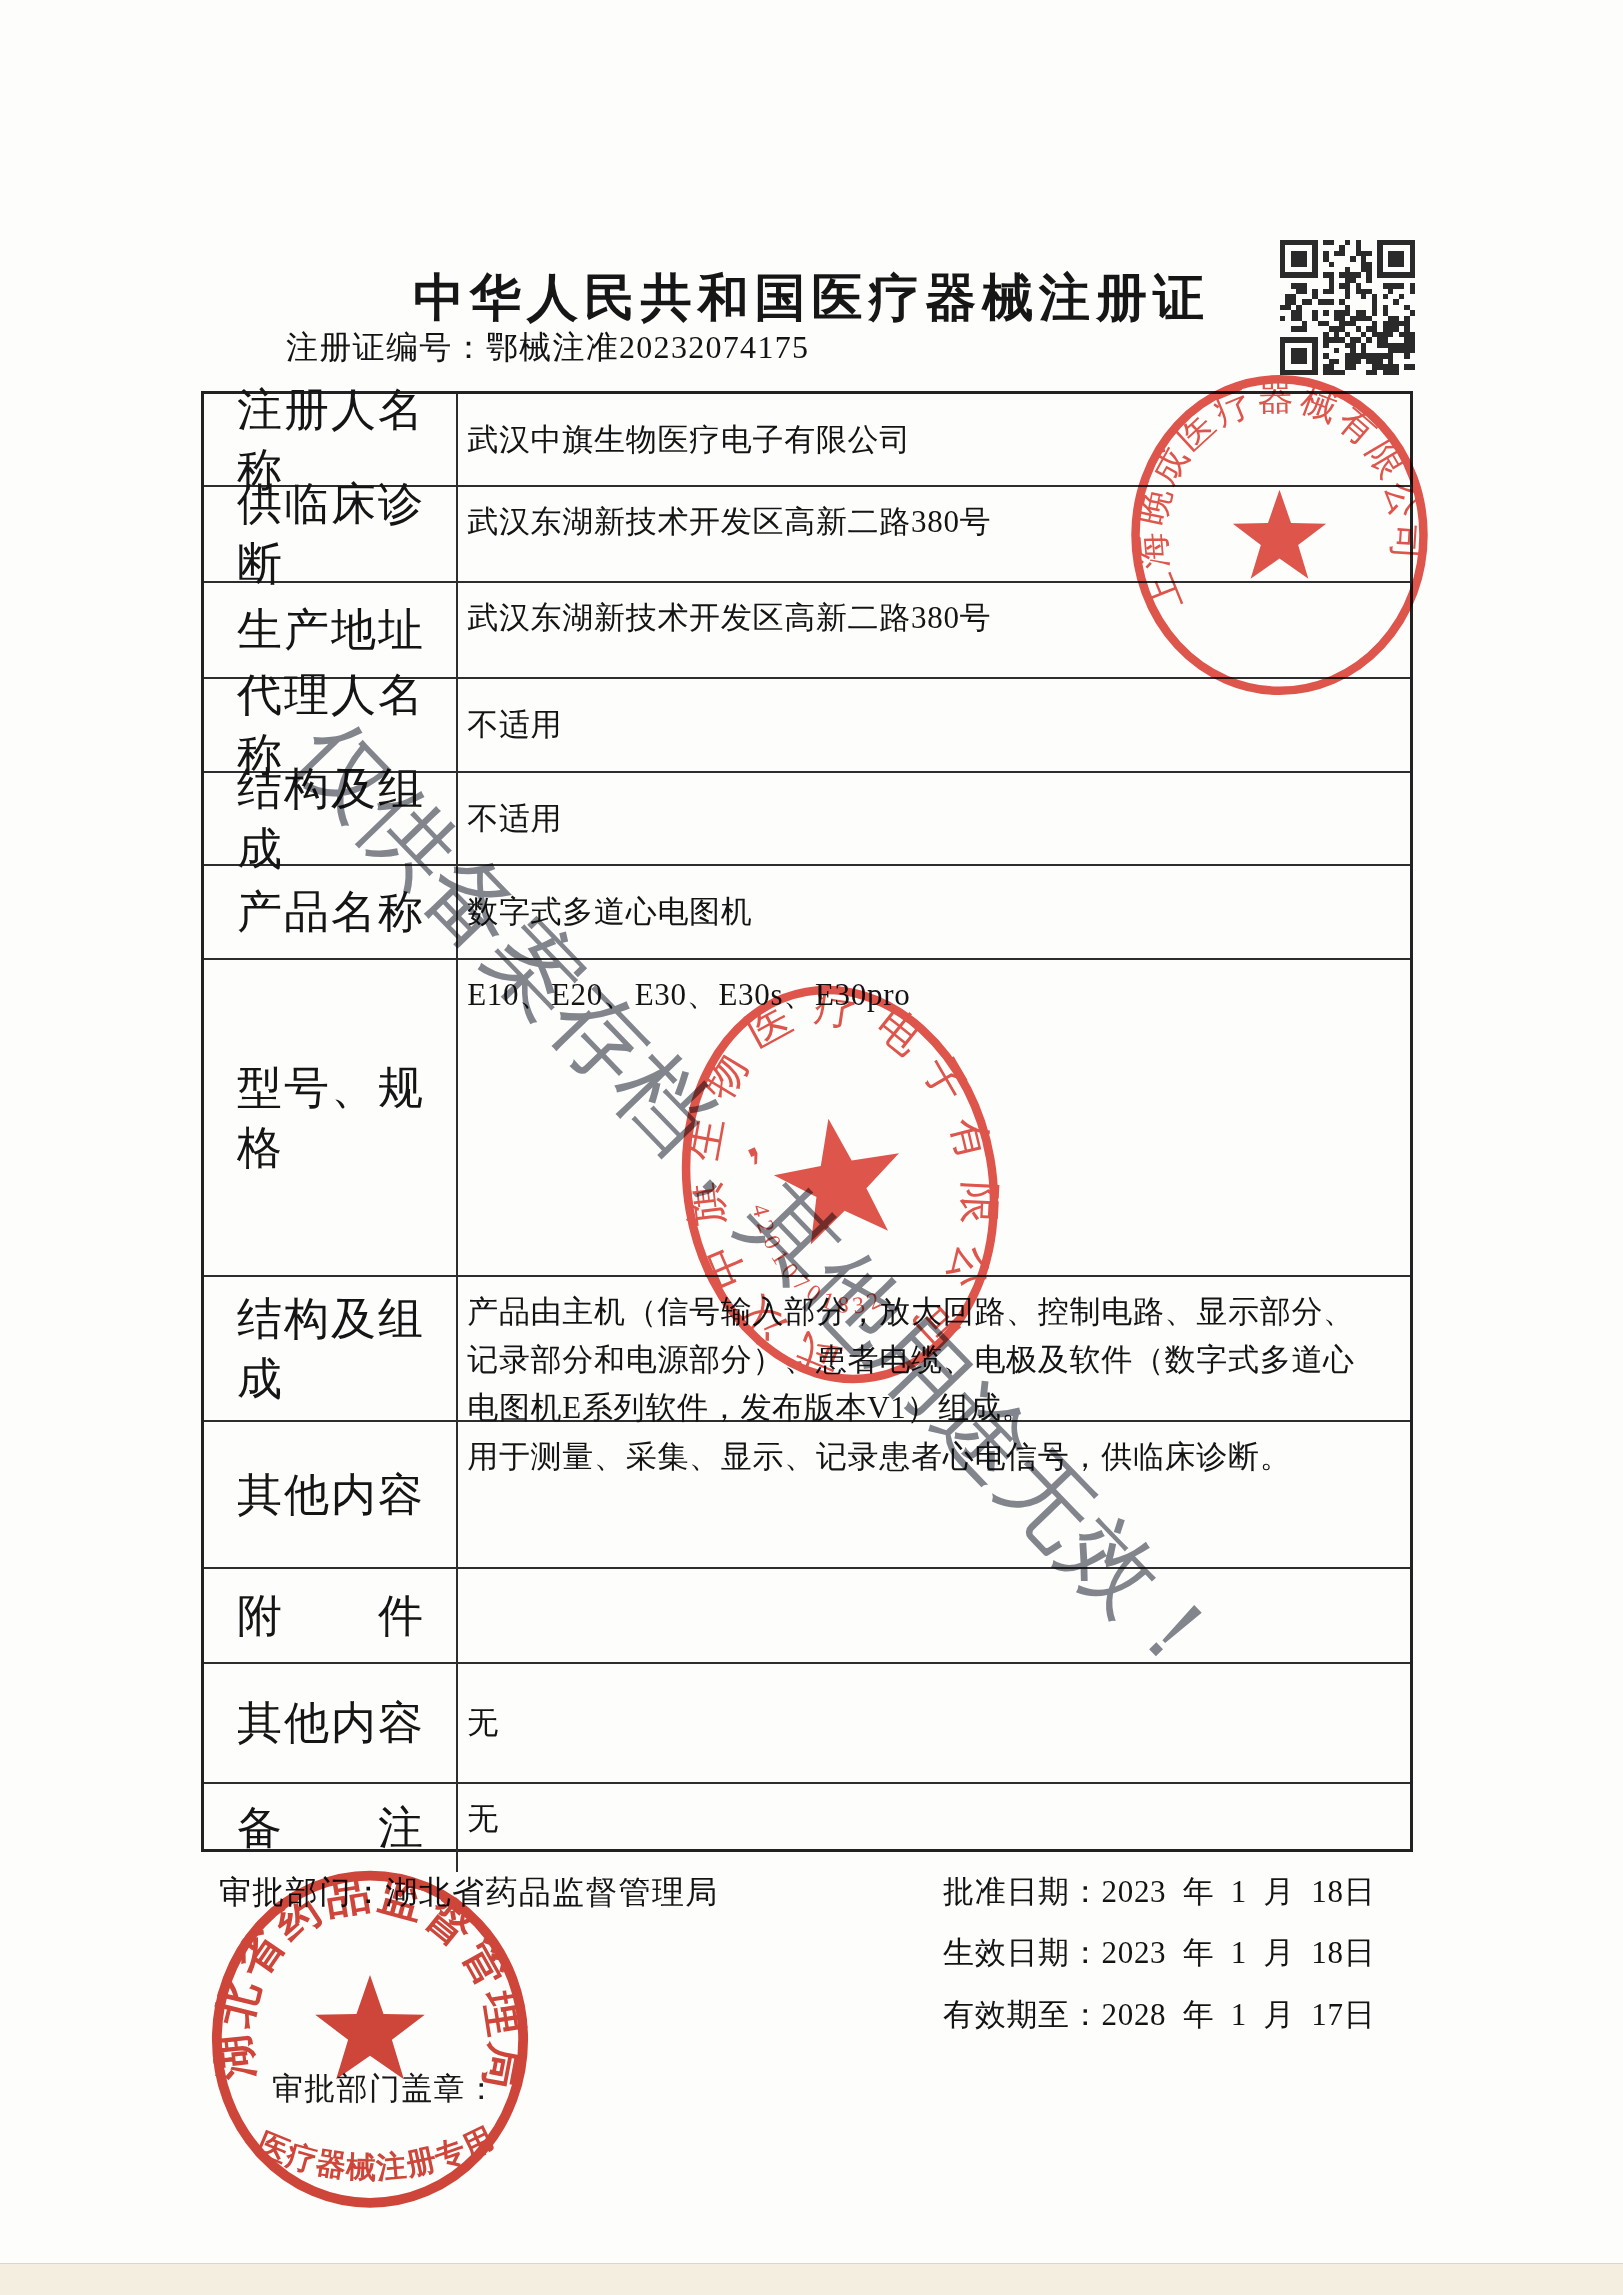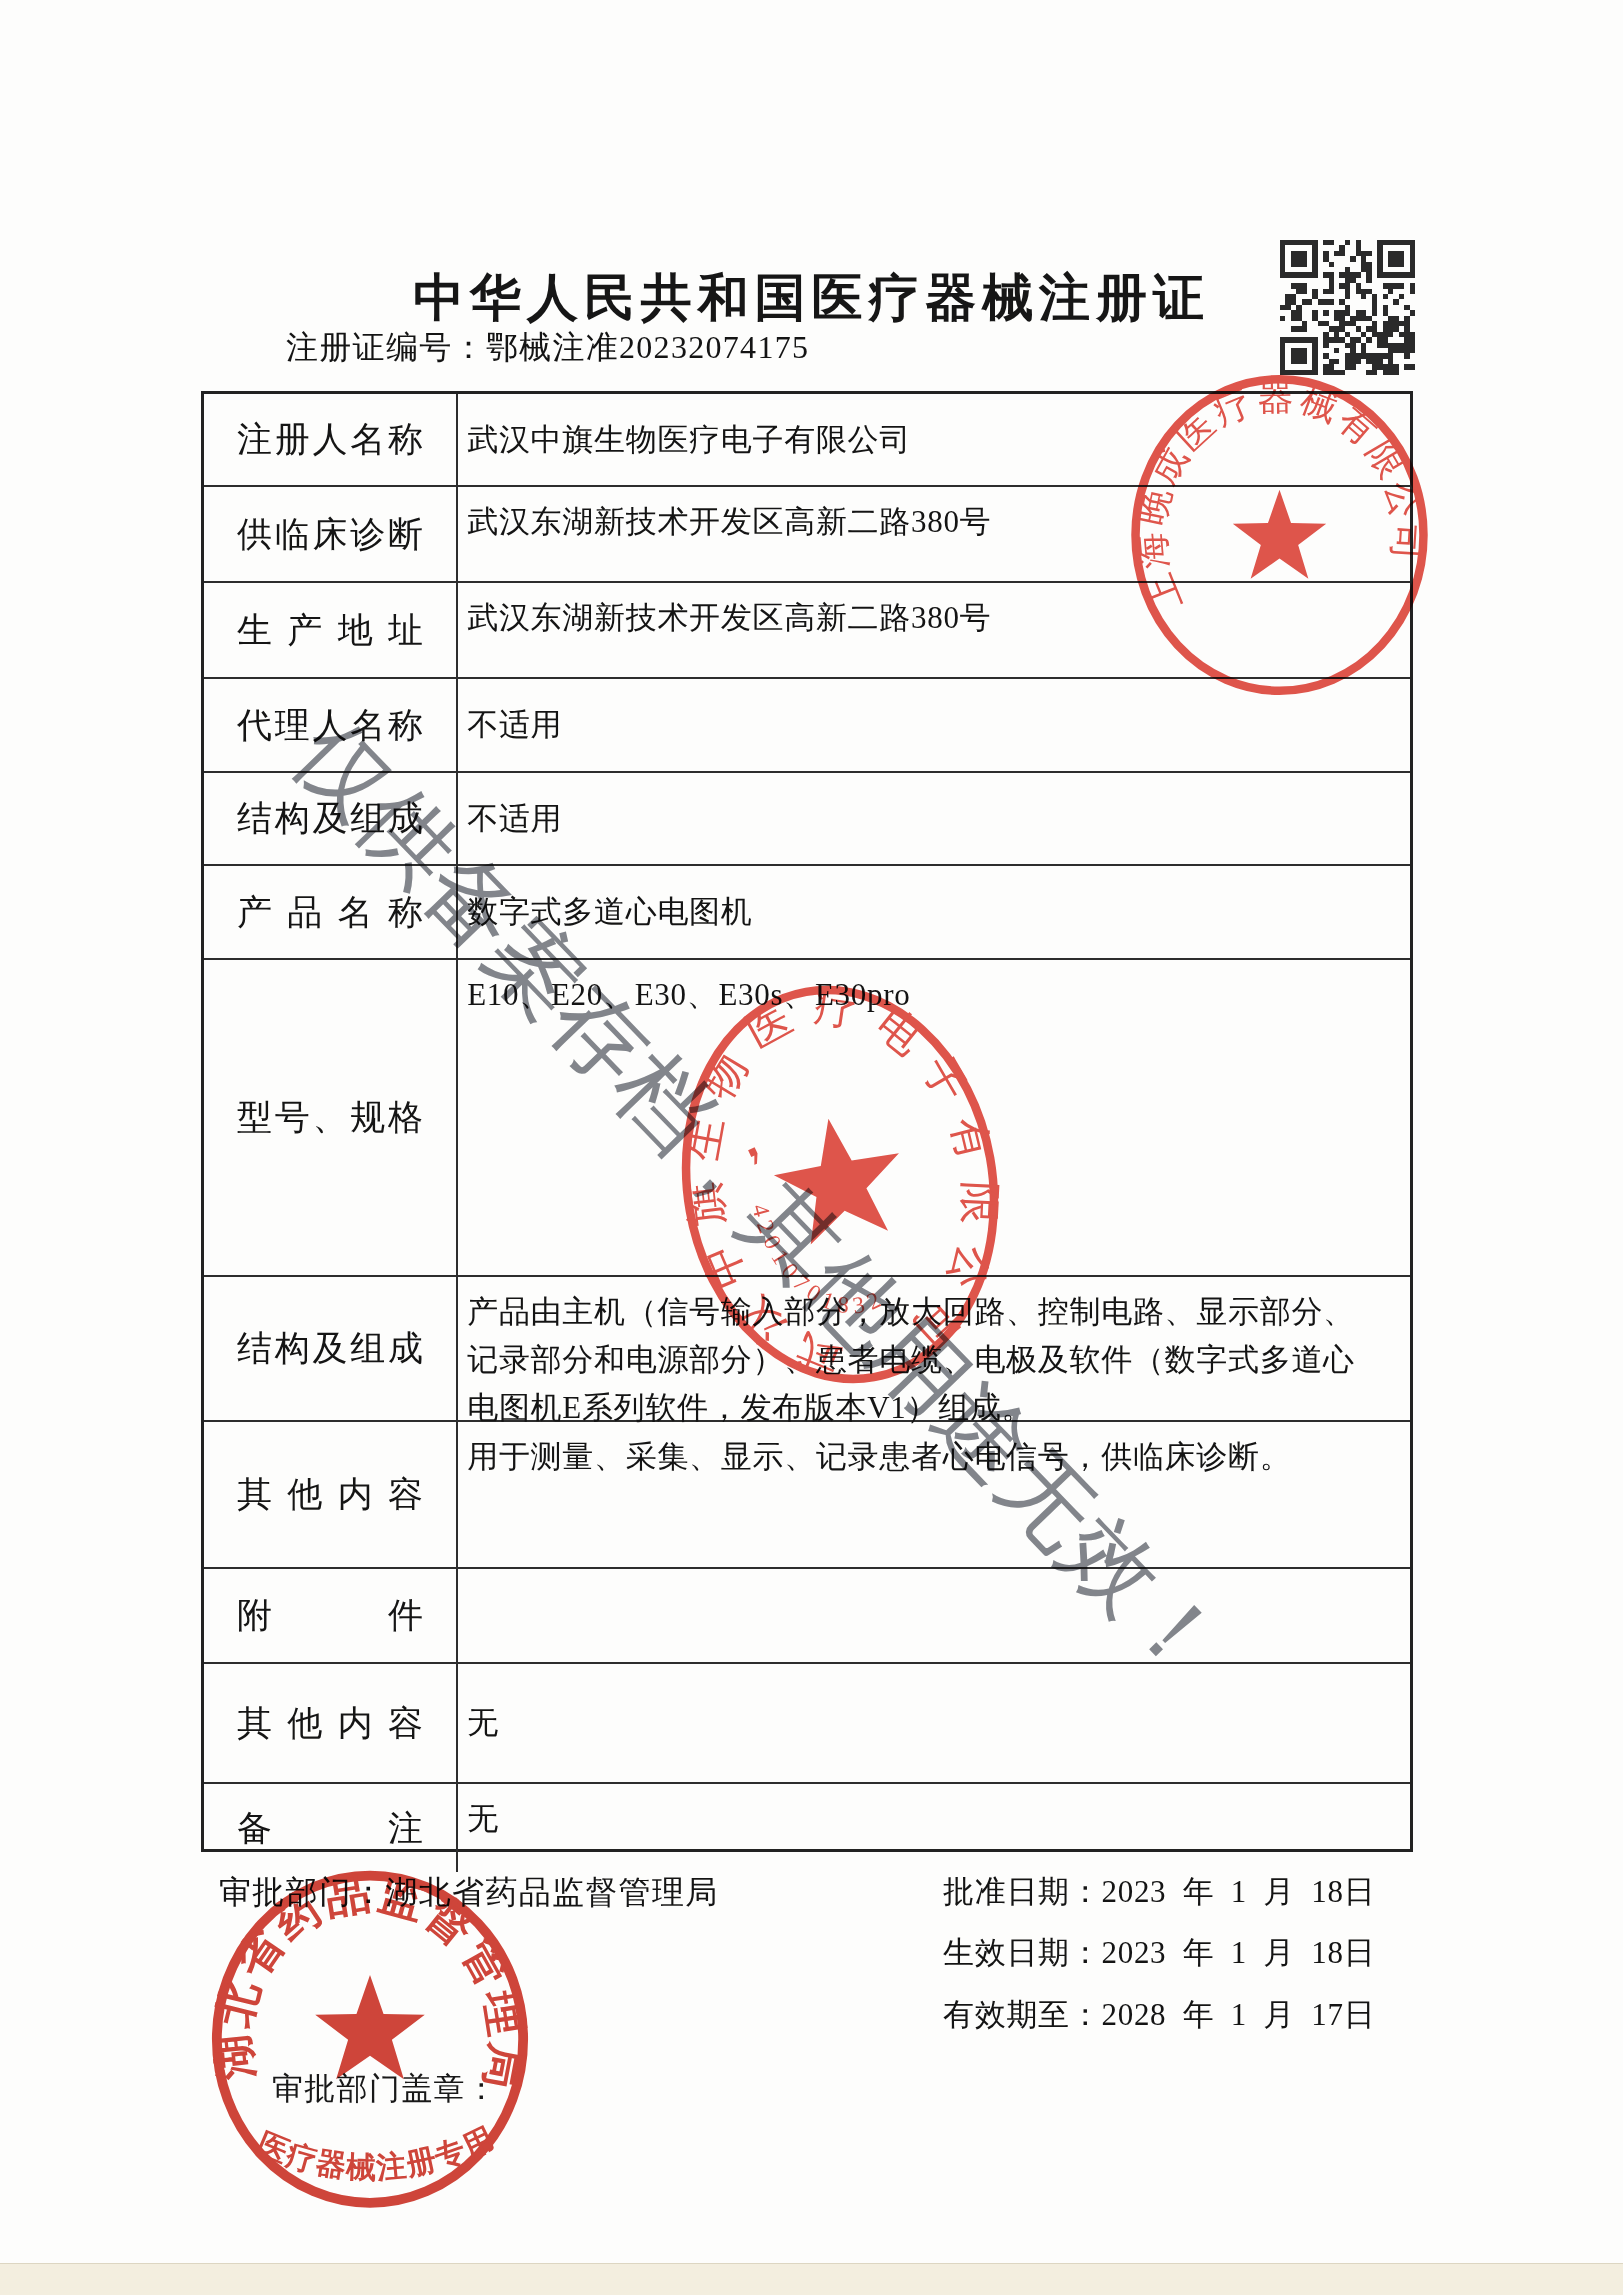--- a/index.html
+++ b/index.html
@@ -27,21 +27,21 @@
   .row:last-child{border-bottom:none;}
   .r0{height:93px}.r1{height:96px}.r2{height:96px}.r3{height:94px}
   .r4{height:93px}.r5{height:94px}.r6{height:317px}.r7{height:145px}
   .r8{height:147px}.r9{height:95px}.r10{height:120px}.r11{height:88px}
   .cell{box-sizing:border-box;}
   .cell.label{
     flex:none;width:254px;border-right:2px solid #2d2d2d;
     display:flex;align-items:center;
   }
   .cell.label span{
-    display:block;width:100%;padding:0 33px;font-size:35px;color:#151515;
+    display:block;width:100%;padding:0 33px;font-size:45px;color:#151515;
     text-align:justify;text-align-last:justify;
   }
   .cell.value{flex:1;display:flex;align-items:center;padding:0 39px 0 9.2px;}
   .cell.value span{font-size:31px;line-height:48px;color:#141414;letter-spacing:0.7px;}
   .row.vtop .cell.value{align-items:flex-start;padding-top:10.5px;}
   
   .dept-line{position:absolute;left:219px;top:1871px;font-size:32px;color:#141414;letter-spacing:1.3px;}
   .stamp-instruction{position:absolute;left:272px;top:2068px;font-size:31px;color:#181818;letter-spacing:1.3px;}
   .date-line{position:absolute;left:943px;font-size:31px;color:#141414;letter-spacing:0.7px;word-spacing:7.9px;}
   .d0{top:1871px}.d1{top:1932px}.d2{top:1994px}

